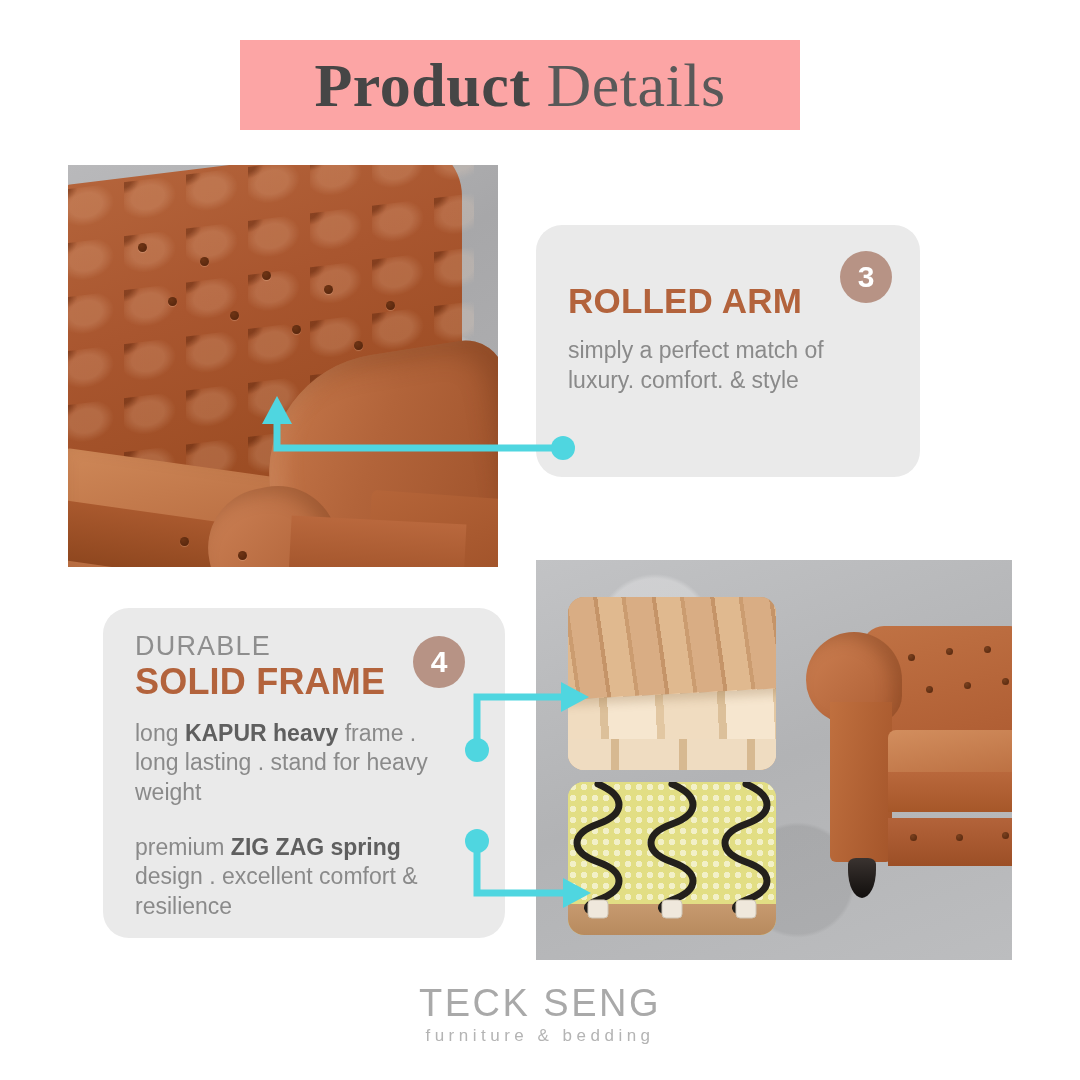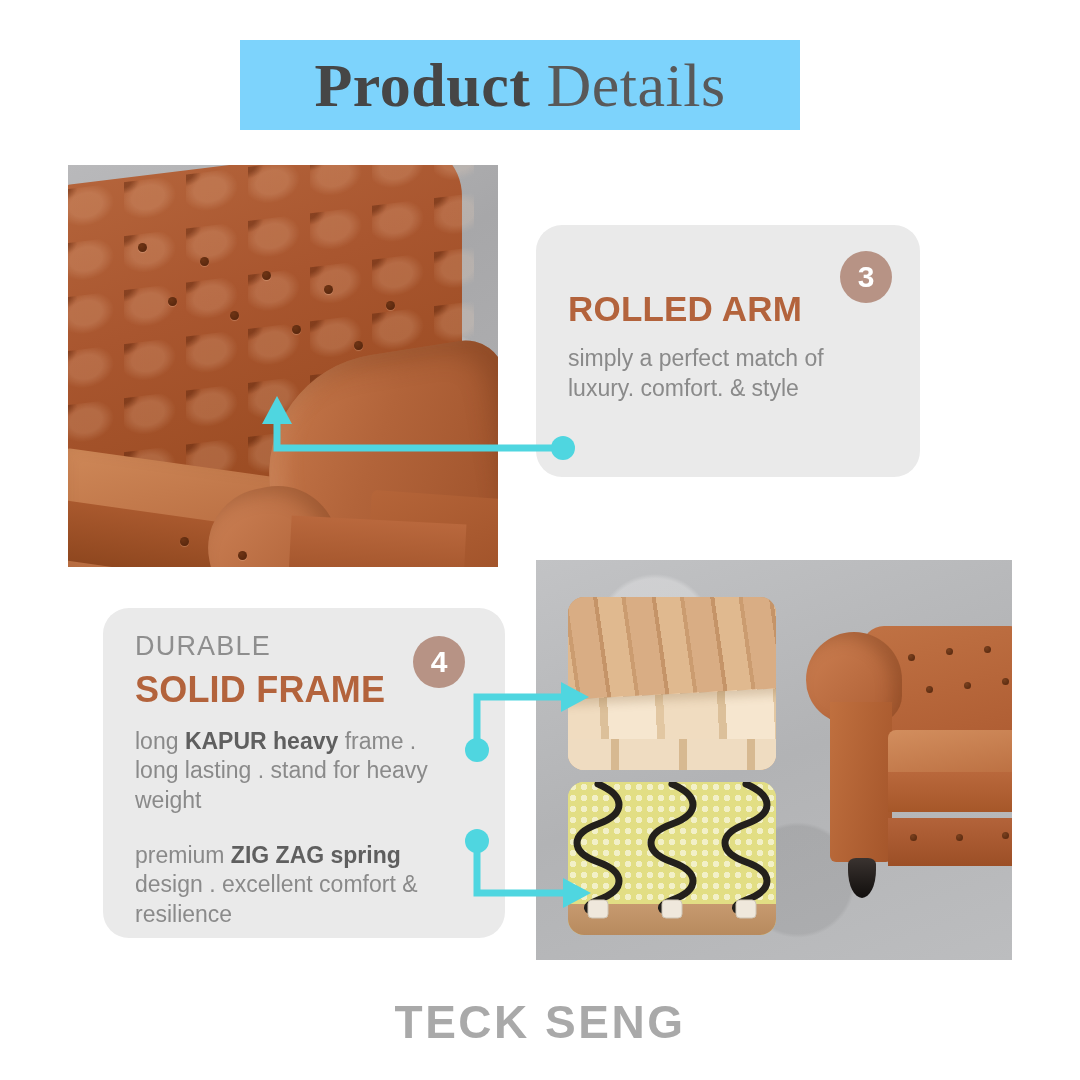--- a/index.html
+++ b/index.html
@@ -10,21 +10,21 @@
     position: relative;
     overflow: hidden;
   }
   .stage { position: relative; width: 1080px; height: 1080px; }
 
   
   .title-band {
     position: absolute;
     left: 240px; top: 40px;
     width: 560px; height: 90px;
-    background: #7dd3fc;
+    background: #fca5a5;
     display: flex; align-items: center; justify-content: center;
   }
   .title-text {
     font-family: "Liberation Serif", serif;
     font-size: 62px;
     color: #4d4d4d;
     letter-spacing: 0.5px;
     white-space: nowrap;
   }
   .title-text .strong { font-weight: bold; color: #464646; }
@@ -152,21 +152,21 @@
   }
   .card3 .badge { right: 28px; top: 26px; }
   .card4 .badge { right: 40px; top: 28px; }
 
   .eyebrow {
     font-size: 27px; color: #8e8e8e; letter-spacing: 1.2px;
     font-weight: normal; line-height: 1.05;
   }
   .headline {
     font-size: 34px; font-weight: bold; color: #b3633c;
-    letter-spacing: 0.2px; line-height: 1.12; margin-top: 10px;
+    letter-spacing: 0.2px; line-height: 1.12; margin-top: 2px;
   }
   .card3 .headline { font-size: 35px; }
   .card4 .headline { font-size: 36px; }
   .body-text {
     font-size: 23px; color: #8a8a8a; line-height: 1.28;
   }
   .body-text b { color: #5f5f5f; font-weight: bold; }
   .c3-inner { position: absolute; left: 32px; top: 54px; width: 330px; }
   .c3-body { margin-top: 16px; }
   .c4-inner { position: absolute; left: 32px; top: 24px; width: 320px; }
@@ -283,21 +283,21 @@
     position: absolute; width: 7px; height: 7px; border-radius: 50%;
     background: radial-gradient(circle at 35% 30%, #79401e, #53250c);
   }
 
   
   .footer {
     position: absolute; left: 0; right: 0; bottom: 34px;
     text-align: center;
   }
   .logo-main {
-    font-size: 46px; font-weight: bold; color: #a9a9a9;
+    font-size: 38px; font-weight: normal; color: #a9a9a9;
     letter-spacing: 2.5px; line-height: 1.05;
   }
   .logo-sub {
     font-size: 17px; color: #b4b4b4; letter-spacing: 4.5px; margin-top: 2px;
   }
 </style>
 </head>
 <body>
 
 <div class="stage">
@@ -421,15 +421,16 @@
 
     <g>
       <path d="M477 843 L477 893 L574 893" fill="none" stroke="#4fd6e0" stroke-width="7" stroke-linecap="square"></path>
       <polygon points="591,893 563,908 563,878" fill="#4fd6e0"></polygon>
       <circle cx="477" cy="841" r="12" fill="#4fd6e0"></circle>
     </g>
   </svg>
 
   <div class="footer">
     <div class="logo-main">TECK SENG</div>
+    <div class="logo-sub">furniture &amp; bedding</div>
   </div>
 
 </div>
 
 </body></html>

